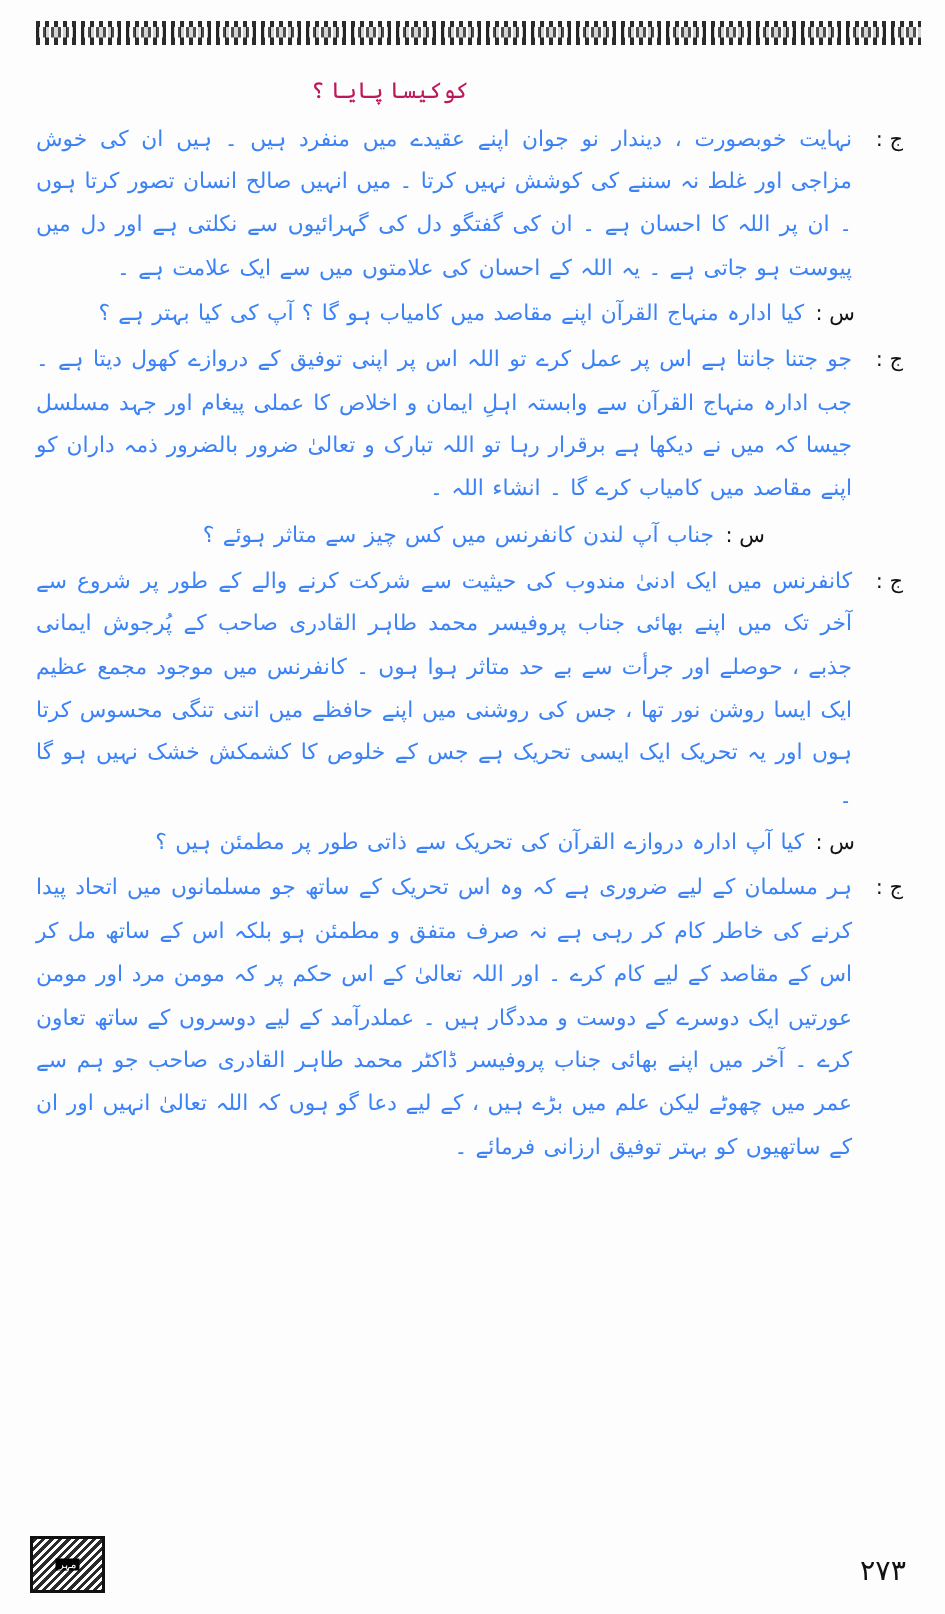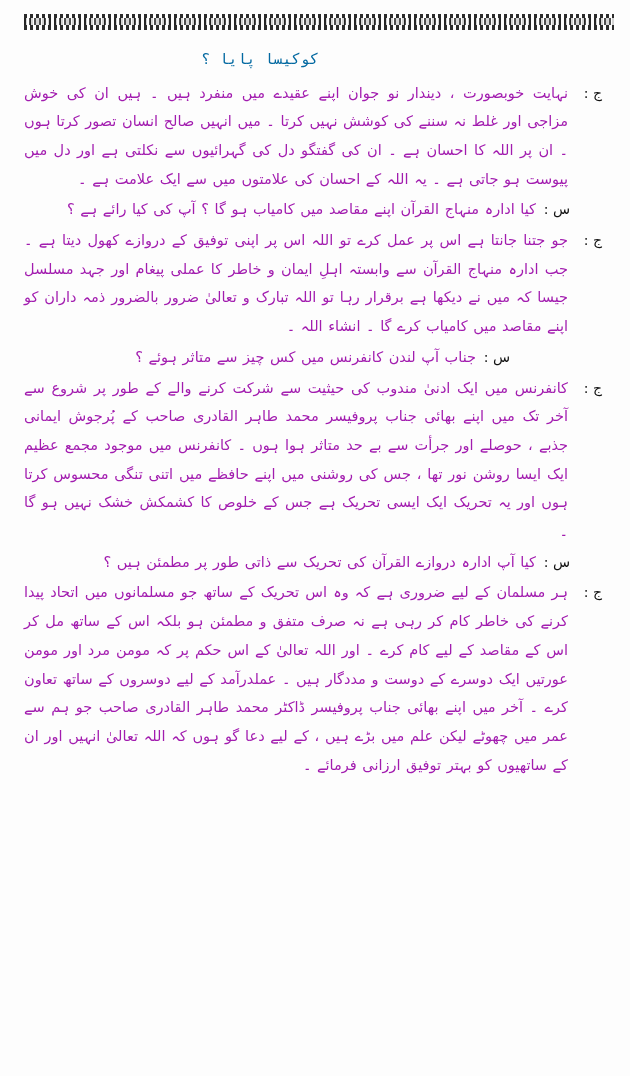--- a/index.html
+++ b/index.html
@@ -50,23 +50,23 @@
     top: 40px;
     width: 630px;
     height: 980px;
     direction: rtl;
     text-align: right;
   }
   .heading {
     margin: 10px 150px 6px 40px;
     font-size: 15px;
     line-height: 1.5;
-    color: #0369a1;
+    color: #be185d;
     text-align: center;
-    font-family: Liberation Mono, monospace;
+    font-family: Liberation Sans, sans-serif;
   }
   .qa-block {
     display: flex;
     flex-direction: row;
     margin: 0 28px 2px 24px;
     align-items: flex-start;
   }
   .marker {
     flex: 0 0 auto;
     width: 34px;
@@ -74,21 +74,21 @@
     line-height: 1.95;
     color: #111;
     text-align: right;
     padding-top: 1px;
     white-space: nowrap;
   }
   .body-text {
     flex: 1 1 auto;
     font-size: 14.5px;
     line-height: 1.98;
-    color: #a21caf;
+    color: #3b82f6;
     text-align: justify;
     text-justify: inter-word;
     word-spacing: 1px;
   }
   .q .body-text {
     text-align: right;
   }
   .q.short .body-text {
   }
   .indent-right {
@@ -149,26 +149,26 @@
 
     <div class="heading">کوکیسا پایا ؟</div>
 
     <div class="qa-block a">
       <div class="marker">ج :</div>
       <div class="body-text">نہایت خوبصورت ، دیندار نو جوان اپنے عقیدے میں منفرد ہیں ۔ ہیں ان کی خوش مزاجی اور غلط نہ سننے کی کوشش نہیں کرتا ۔ میں انہیں صالح انسان تصور کرتا ہوں ۔ ان پر اللہ کا احسان ہے ۔ ان کی گفتگو دل کی گہرائیوں سے نکلتی ہے اور دل میں پیوست ہو جاتی ہے ۔ یہ اللہ کے احسان کی علامتوں میں سے ایک علامت ہے ۔</div>
     </div>
 
     <div class="qa-block q indent-right">
       <div class="marker">س :</div>
-      <div class="body-text">کیا ادارہ منہاج القرآن اپنے مقاصد میں کامیاب ہو گا ؟ آپ کی کیا رائے ہے ؟</div>
+      <div class="body-text">کیا ادارہ منہاج القرآن اپنے مقاصد میں کامیاب ہو گا ؟ آپ کی کیا بہتر ہے ؟</div>
     </div>
 
     <div class="qa-block a">
       <div class="marker">ج :</div>
-      <div class="body-text">جو جتنا جانتا ہے اس پر عمل کرے تو اللہ اس پر اپنی توفیق کے دروازے کھول دیتا ہے ۔ جب ادارہ منہاج القرآن سے وابستہ اہلِ ایمان و خاطر کا عملی پیغام اور جہد مسلسل جیسا کہ میں نے دیکھا ہے برقرار رہا تو اللہ تبارک و تعالیٰ ضرور بالضرور ذمہ داران کو اپنے مقاصد میں کامیاب کرے گا ۔ انشاء اللہ ۔</div>
+      <div class="body-text">جو جتنا جانتا ہے اس پر عمل کرے تو اللہ اس پر اپنی توفیق کے دروازے کھول دیتا ہے ۔ جب ادارہ منہاج القرآن سے وابستہ اہلِ ایمان و اخلاص کا عملی پیغام اور جہد مسلسل جیسا کہ میں نے دیکھا ہے برقرار رہا تو اللہ تبارک و تعالیٰ ضرور بالضرور ذمہ داران کو اپنے مقاصد میں کامیاب کرے گا ۔ انشاء اللہ ۔</div>
     </div>
 
     <div class="qa-block q short indent-right-2">
       <div class="marker">س :</div>
       <div class="body-text">جناب آپ لندن کانفرنس میں کس چیز سے متاثر ہوئے ؟</div>
     </div>
 
     <div class="qa-block a">
       <div class="marker">ج :</div>
       <div class="body-text">کانفرنس میں ایک ادنیٰ مندوب کی حیثیت سے شرکت کرنے والے کے طور پر شروع سے آخر تک میں اپنے بھائی جناب پروفیسر محمد طاہر القادری صاحب کے پُرجوش ایمانی جذبے ، حوصلے اور جرأت سے بے حد متاثر ہوا ہوں ۔ کانفرنس میں موجود مجمع عظیم ایک ایسا روشن نور تھا ، جس کی روشنی میں اپنے حافظے میں اتنی تنگی محسوس کرتا ہوں اور یہ تحریک ایک ایسی تحریک ہے جس کے خلوص کا کشمکش خشک نہیں ہو گا ۔</div>
@@ -179,14 +179,20 @@
       <div class="body-text">کیا آپ ادارہ دروازے القرآن کی تحریک سے ذاتی طور پر مطمئن ہیں ؟</div>
     </div>
 
     <div class="qa-block a">
       <div class="marker">ج :</div>
       <div class="body-text">ہر مسلمان کے لیے ضروری ہے کہ وہ اس تحریک کے ساتھ جو مسلمانوں میں اتحاد پیدا کرنے کی خاطر کام کر رہی ہے نہ صرف متفق و مطمئن ہو بلکہ اس کے ساتھ مل کر اس کے مقاصد کے لیے کام کرے ۔ اور اللہ تعالیٰ کے اس حکم پر کہ مومن مرد اور مومن عورتیں ایک دوسرے کے دوست و مددگار ہیں ۔ عملدرآمد کے لیے دوسروں کے ساتھ تعاون کرے ۔ آخر میں اپنے بھائی جناب پروفیسر ڈاکٹر محمد طاہر القادری صاحب جو ہم سے عمر میں چھوٹے لیکن علم میں بڑے ہیں ، کے لیے دعا گو ہوں کہ اللہ تعالیٰ انہیں اور ان کے ساتھیوں کو بہتر توفیق ارزانی فرمائے ۔</div>
     </div>
 
   </div>
 
+  <div class="footer">
+    <div class="stamp">
+      <span>مہر</span>
+    </div>
+    <div class="page-number">۲۷۳</div>
+  </div>
 
 </div>
 
 </body></html>

